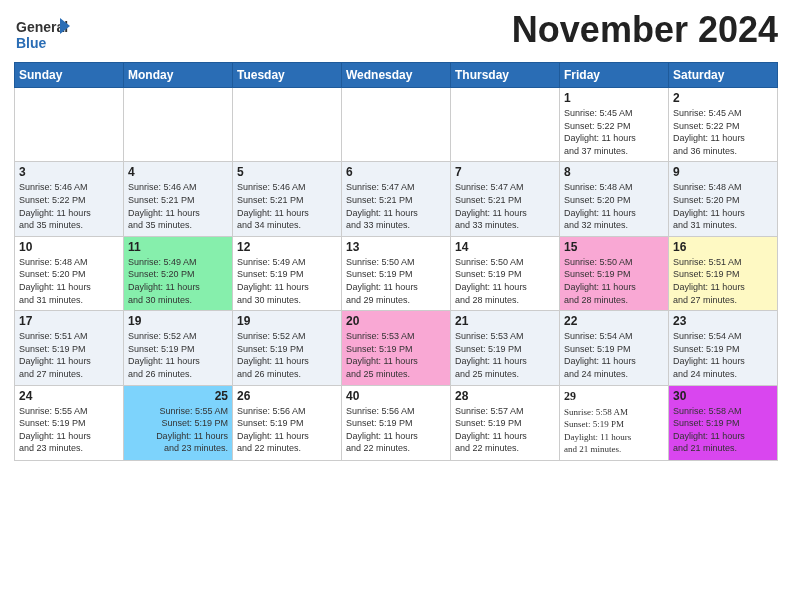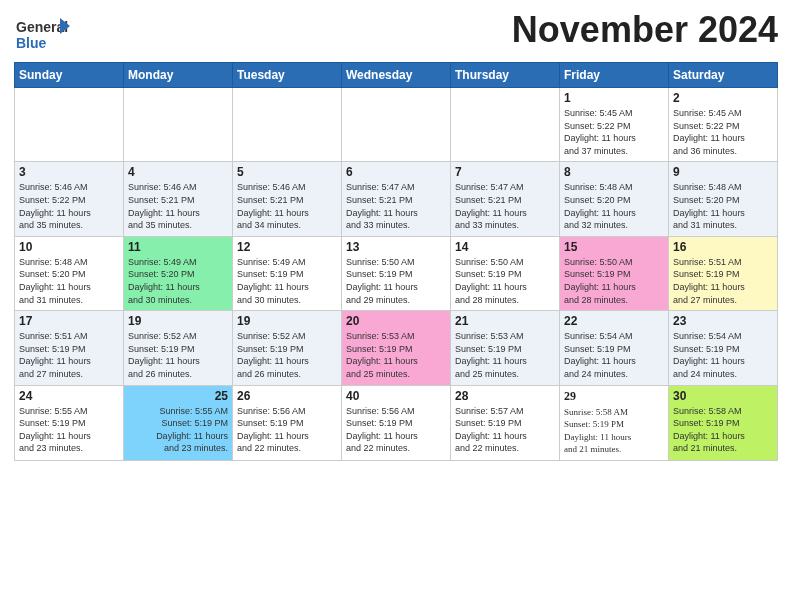--- a/index.html
+++ b/index.html
@@ -334,21 +334,21 @@
 Daylight: 11 hours
 and 22 minutes.</div>
           </td>
           <td style="background: rgb(255, 255, 255); font-family: Liberation Serif, serif;">
             <div class="day-num">29</div>
             <div class="day-info" style="white-space: pre-line;">Sunrise: 5:58 AM
 Sunset: 5:19 PM
 Daylight: 11 hours
 and 21 minutes.</div>
           </td>
-          <td style="background: #bef264;">
+          <td style="background: #d946ef;">
             <div class="day-num">30</div>
             <div class="day-info" style="white-space: pre-line;">Sunrise: 5:58 AM
 Sunset: 5:19 PM
 Daylight: 11 hours
 and 21 minutes.</div>
           </td>
         </tr>
       </tbody>
   </table>
 </div>

